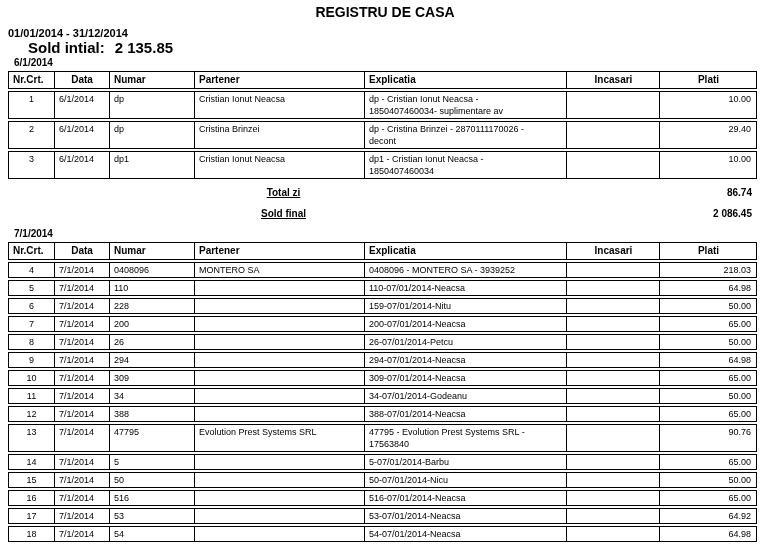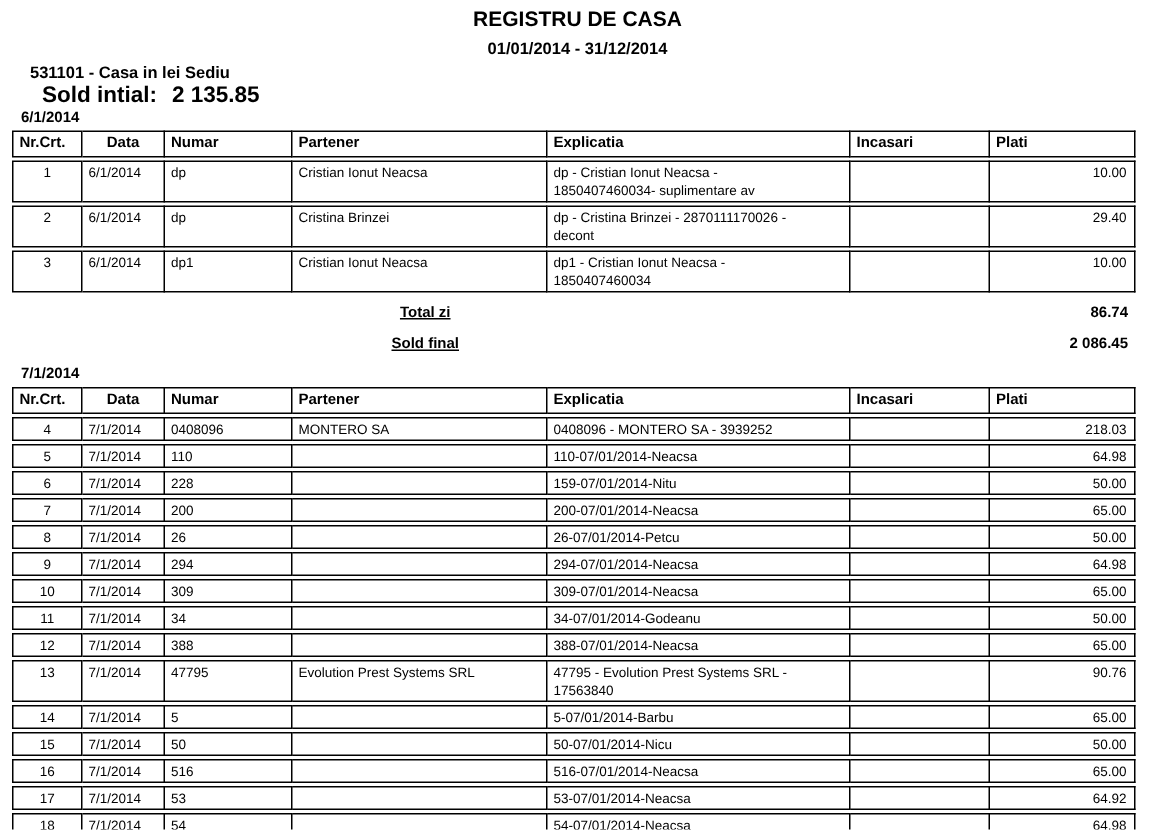--- a/index.html
+++ b/index.html
@@ -4,21 +4,21 @@
 <style>
   html, body { margin: 0; padding: 0; }
   body {
     width: 770px; height: 553px; overflow: hidden;
     background: #ffffff; color: #000000;
     font-family: "Liberation Sans", sans-serif;
   }
   .page { padding: 4px 8px 0 8px; }
 
   .title  { text-align: center; font-weight: bold; font-size: 14px; line-height: 16px; margin-top: 0; }
-  .period { text-align: center; font-weight: bold; font-size: 11px; line-height: 13px; margin-top: 7px; }
+  .period { font-weight: bold; font-size: 11px; line-height: 13px; margin-top: 7px; }
   .account { font-weight: bold; font-size: 11px; line-height: 13px; margin-top: 3px; margin-left: 12px; }
   .sold-line { font-weight: bold; font-size: 15px; line-height: 13px; margin-top: 1px; margin-left: 20px; }
   .sold-value { margin-left: 10px; }
 
   .day-date { font-weight: bold; font-size: 10px; line-height: 12px; margin-top: 3px; margin-left: 6px; }
 
   table.grid {
     border-collapse: separate;
     border-spacing: 0 2px;
     table-layout: fixed;
@@ -31,37 +31,36 @@
     border-right: 1px solid #000;
     padding: 1px 4px;
     vertical-align: top;
     overflow: hidden;
   }
   .grid th:first-child, .grid td:first-child { border-left: 1px solid #000; }
   .grid th { font-size: 10px; font-weight: bold; line-height: 14px; text-align: left; }
   .grid td { font-size: 9px; line-height: 12px; height: 16px; }
   .grid th.c0 { }
   .grid th.c1 { text-align: center; }
-  .grid th.c5, .grid th.c6 { text-align: left; padding-right: 3px; }
+  .grid th.c5, .grid th.c6 { text-align: center; padding-right: 3px; }
   .grid td.c0 { text-align: center; }
   .grid td.c4 { white-space: pre-line; }
   .grid td.c5, .grid td.c6 { text-align: right; padding-right: 5px; }
 
   .totals { margin-top: 5px; }
   .totals-row { display: flex; width: 749px; font-weight: bold; font-size: 10px; line-height: 13px; margin-bottom: 8px; }
   .totals-label { width: 551px; text-align: center; text-decoration: underline; }
   .totals-value { flex: 1; text-align: right; padding-right: 5px; }
 </style>
 </head>
 <body>
 
 <div class="page">
   <div class="title">REGISTRU DE CASA</div>
   <div class="period">01/01/2014 - 31/12/2014</div>
-  <div class="account">531101 - Casa in lei Sediu</div>
   <div class="sold-line">
     <span>Sold intial:</span><span class="sold-value">2 135.85</span>
   </div>
   <div id="days">
   <section class="day">
     <div class="day-date">6/1/2014</div>
     <table class="grid">
       <colgroup>
         <col style="width:47px">
             <col style="width:55px">

